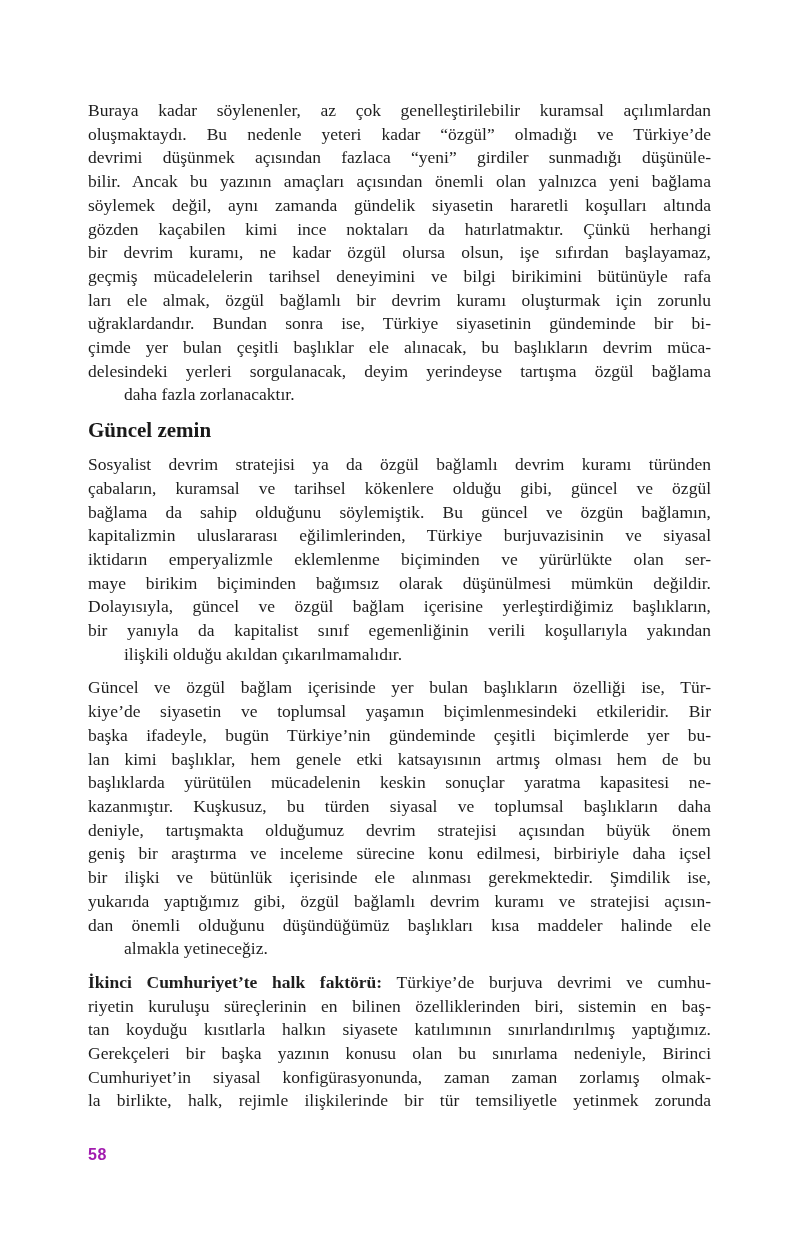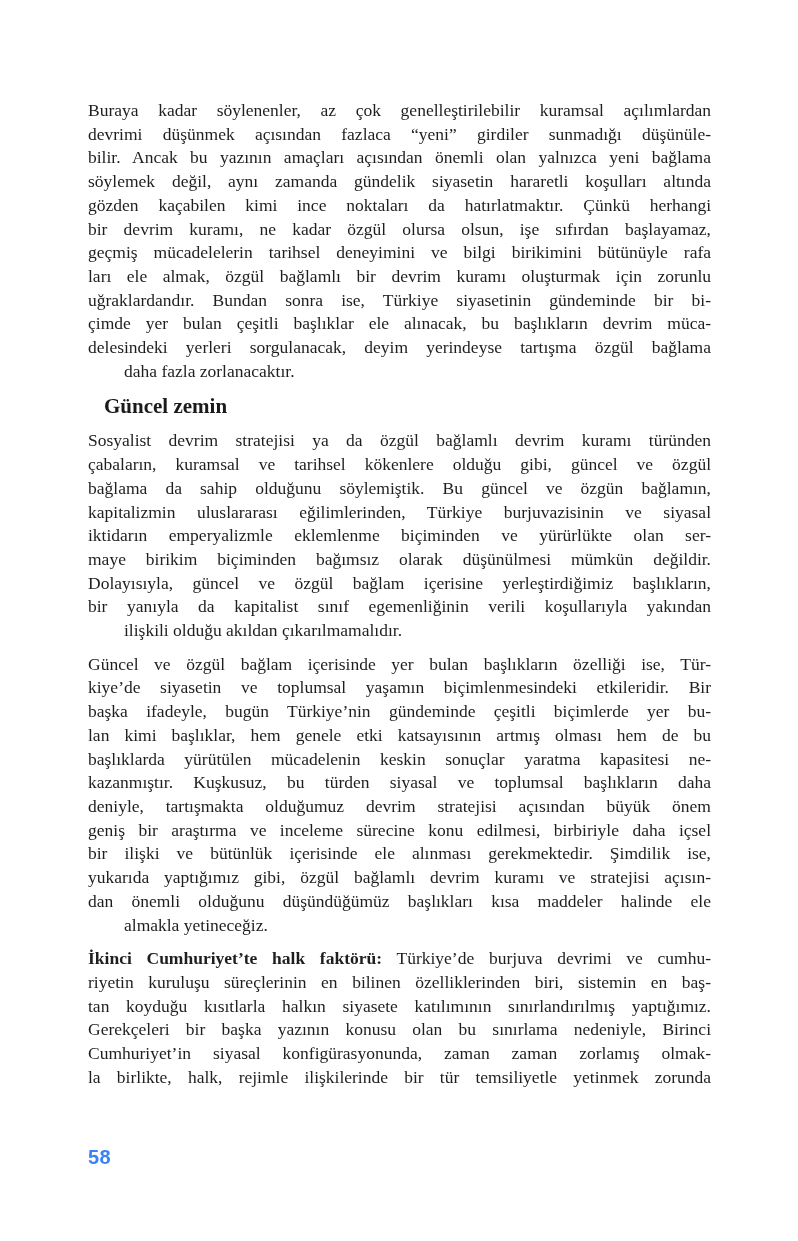--- a/index.html
+++ b/index.html
@@ -38,40 +38,41 @@
   }
   .line b {
     font-weight: bold;
   }
   .heading {
     font-family: "Liberation Serif", serif;
     font-size: 21px;
     font-weight: bold;
     color: #1a1a1a;
     line-height: 26px;
-    margin: 4px 0 10px 16px;
+    margin: 4px 0 10px 0;
   }
   .page-number {
     position: absolute;
     left: 88px;
     top: 1146px;
     font-family: "Liberation Sans", sans-serif;
     font-weight: bold;
-    font-size: 20px;
+    font-size: 16px;
     letter-spacing: 0.5px;
-    color: #3b82f6;
+    color: #a21caf;
   }
 </style>
 </head>
 <body>
 
 <div class="page">
   <div class="text-content">
       <div class="para">
         <div class="line">Buraya kadar söylenenler, az çok genelleştirilebilir kuramsal açılımlardan</div>
+        <div class="line">oluşmaktaydı. Bu nedenle yeteri kadar “özgül” olmadığı ve Türkiye’de</div>
         <div class="line">devrimi düşünmek açısından fazlaca “yeni” girdiler sunmadığı düşünüle-</div>
         <div class="line">bilir. Ancak bu yazının amaçları açısından önemli olan yalnızca yeni bağlama</div>
         <div class="line">söylemek değil, aynı zamanda gündelik siyasetin hararetli koşulları altında</div>
         <div class="line">gözden kaçabilen kimi ince noktaları da hatırlatmaktır. Çünkü herhangi</div>
         <div class="line">bir devrim kuramı, ne kadar özgül olursa olsun, işe sıfırdan başlayamaz,</div>
         <div class="line">geçmiş mücadelelerin tarihsel deneyimini ve bilgi birikimini bütünüyle rafa</div>
         <div class="line">ları ele almak, özgül bağlamlı bir devrim kuramı oluşturmak için zorunlu</div>
         <div class="line">uğraklardandır. Bundan sonra ise, Türkiye siyasetinin gündeminde bir bi-</div>
         <div class="line">çimde yer bulan çeşitli başlıklar ele alınacak, bu başlıkların devrim müca-</div>
         <div class="line">delesindeki yerleri sorgulanacak, deyim yerindeyse tartışma özgül bağlama</div>

